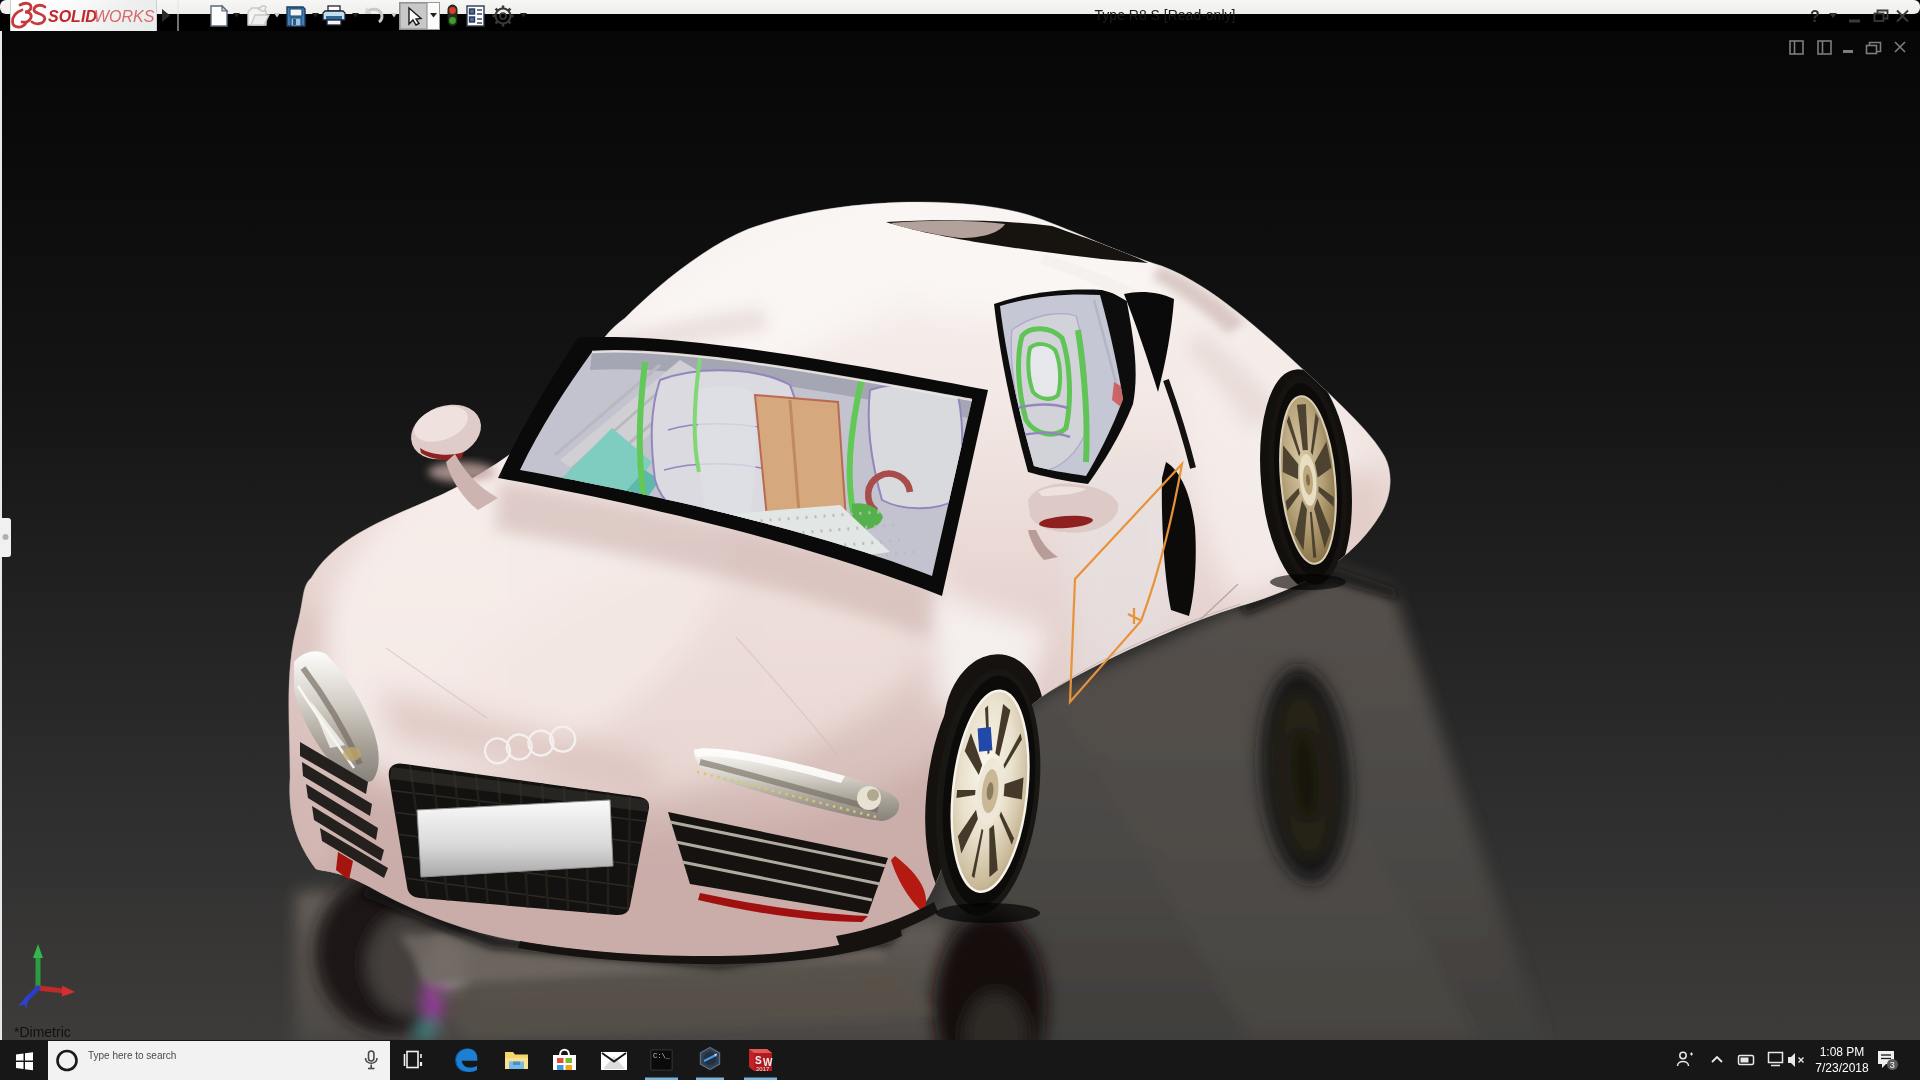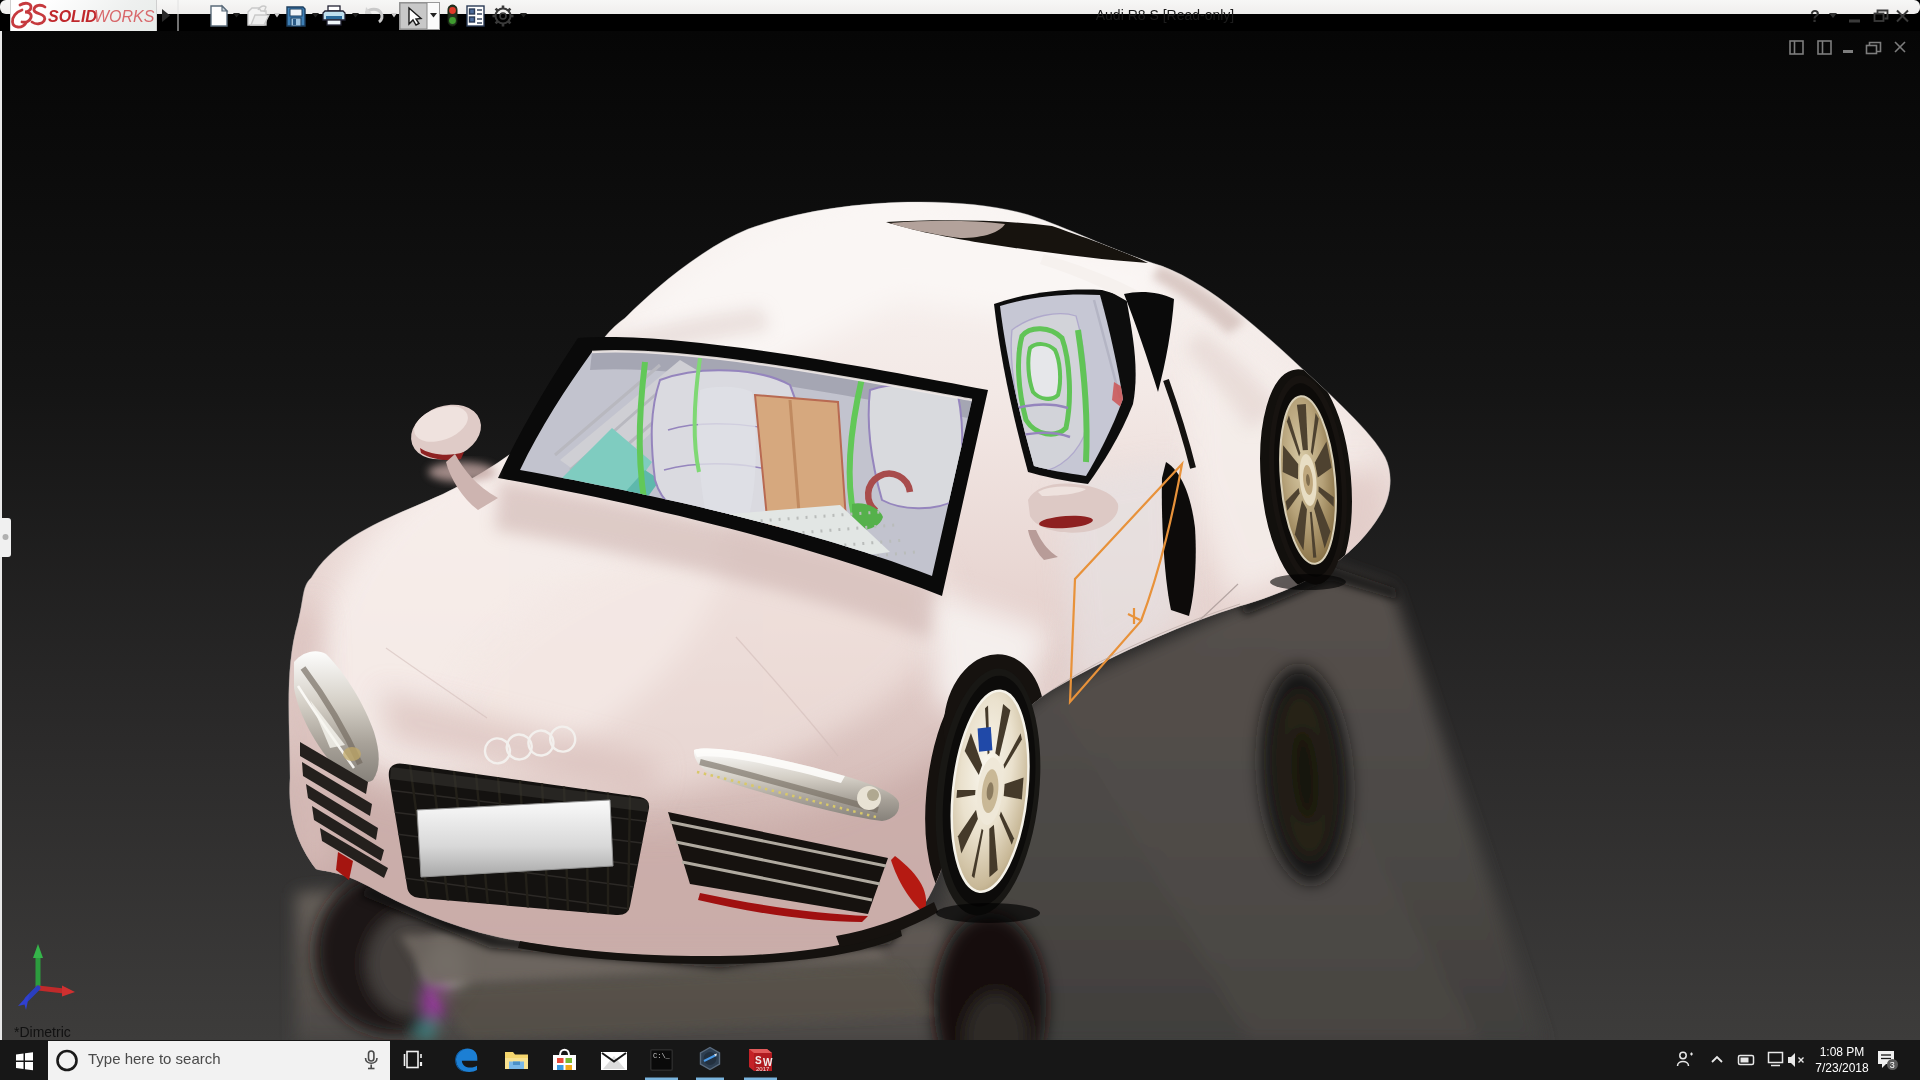--- a/index.html
+++ b/index.html
@@ -7,21 +7,21 @@
   #titlebar{position:absolute;left:0;top:0;width:1920px;height:14px;
     background:linear-gradient(#f7f7f6,#efeeed);border-radius:6px;}
   #logobox{position:absolute;left:10px;top:0;width:145px;height:31px;
     background:linear-gradient(135deg,#ffffff 20%,#eef0ef 70%,#e8ecea);
     border-left:1px solid #cfcfcf;border-right:1px solid #cfcfcf;}
   #title{position:absolute;left:1000px;top:0;width:330px;height:31px;line-height:31px;
     text-align:center;font-size:14px;color:#1c1c1c;}
   #viewport{position:absolute;left:0;top:31px;width:1920px;height:863px;}
   #taskbar{position:absolute;left:0;top:1040px;width:1920px;height:40px;background:#171717;}
   #searchbox{position:absolute;left:48px;top:1041px;width:342px;height:39px;background:#f2f2f2;}
-  #searchtext{position:absolute;left:88px;top:1050px;font-size:15px;color:#4a4a4a;}
+  #searchtext{position:absolute;left:88px;top:1050px;font-size:10px;color:#4a4a4a;}
   #clock{position:absolute;left:1800px;top:1044px;width:68px;text-align:center;font-size:12px;color:#fff;line-height:16px;margin-left:8px;}
   svg{display:block}
 </style>
 </head>
 <body>
 
 <div id="titlebar">
   <div id="logobox"></div>
   <svg width="1920" height="31" style="position:absolute;left:0;top:0">
 
@@ -111,21 +111,21 @@
     <rect x="1849" y="19.5" width="11" height="3" fill="#3a3a3a"></rect>
     <g fill="none" stroke="#3a3a3a" stroke-width="1.8">
       <rect x="1874.5" y="13.5" width="9" height="7.5"></rect>
       <path d="M 1877.5,13.5 L 1877.5,10.5 L 1887.5,10.5 L 1887.5,18.5 L 1884.5,18.5"></path>
     </g>
     <g stroke="#3a3a3a" stroke-width="2">
       <line x1="1897" y1="10.5" x2="1908" y2="21.5"></line>
       <line x1="1908" y1="10.5" x2="1897" y2="21.5"></line>
     </g>
   </svg>
-  <div id="title">Audi R8 S [Read-only]</div>
+  <div id="title">Type R8 S [Read-only]</div>
 </div>
 
 <div id="viewport">
 <svg width="1920" height="1009" viewBox="0 31 1920 1009">
   <defs>
     <linearGradient id="bg" x1="0" y1="31" x2="0" y2="1040" gradientUnits="userSpaceOnUse">
       <stop offset="0" stop-color="#060606"></stop>
       <stop offset="0.35" stop-color="#141414"></stop>
       <stop offset="0.7" stop-color="#2b2a2a"></stop>
       <stop offset="1" stop-color="#3d3c3b"></stop>

